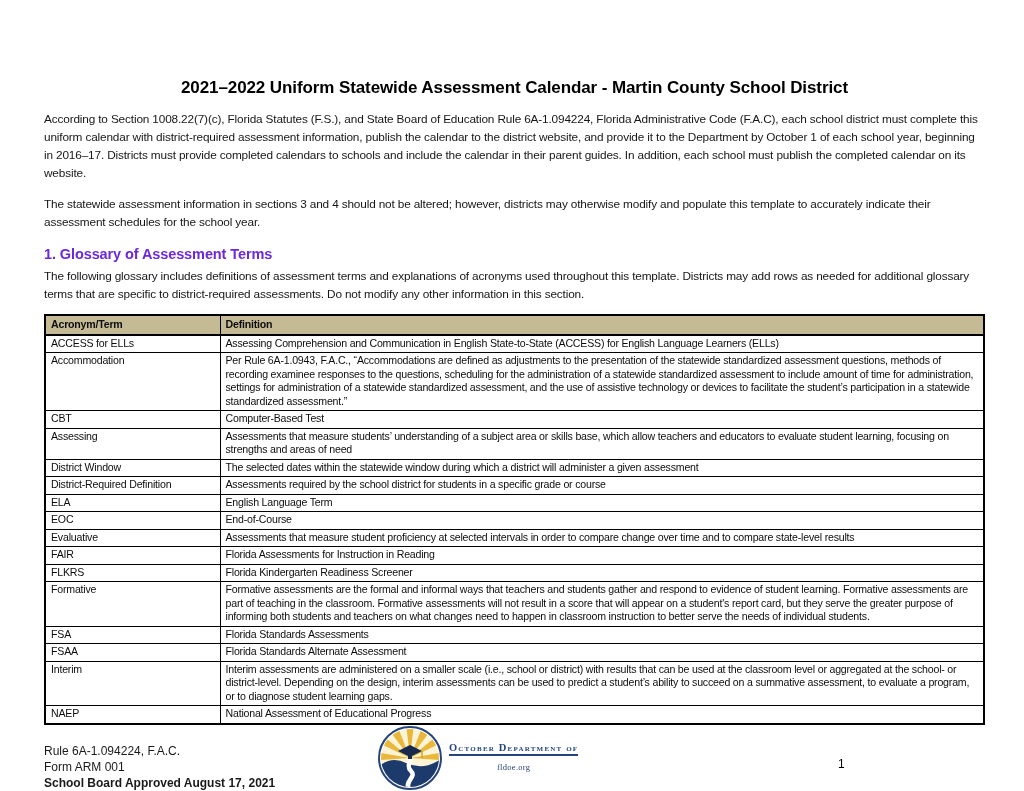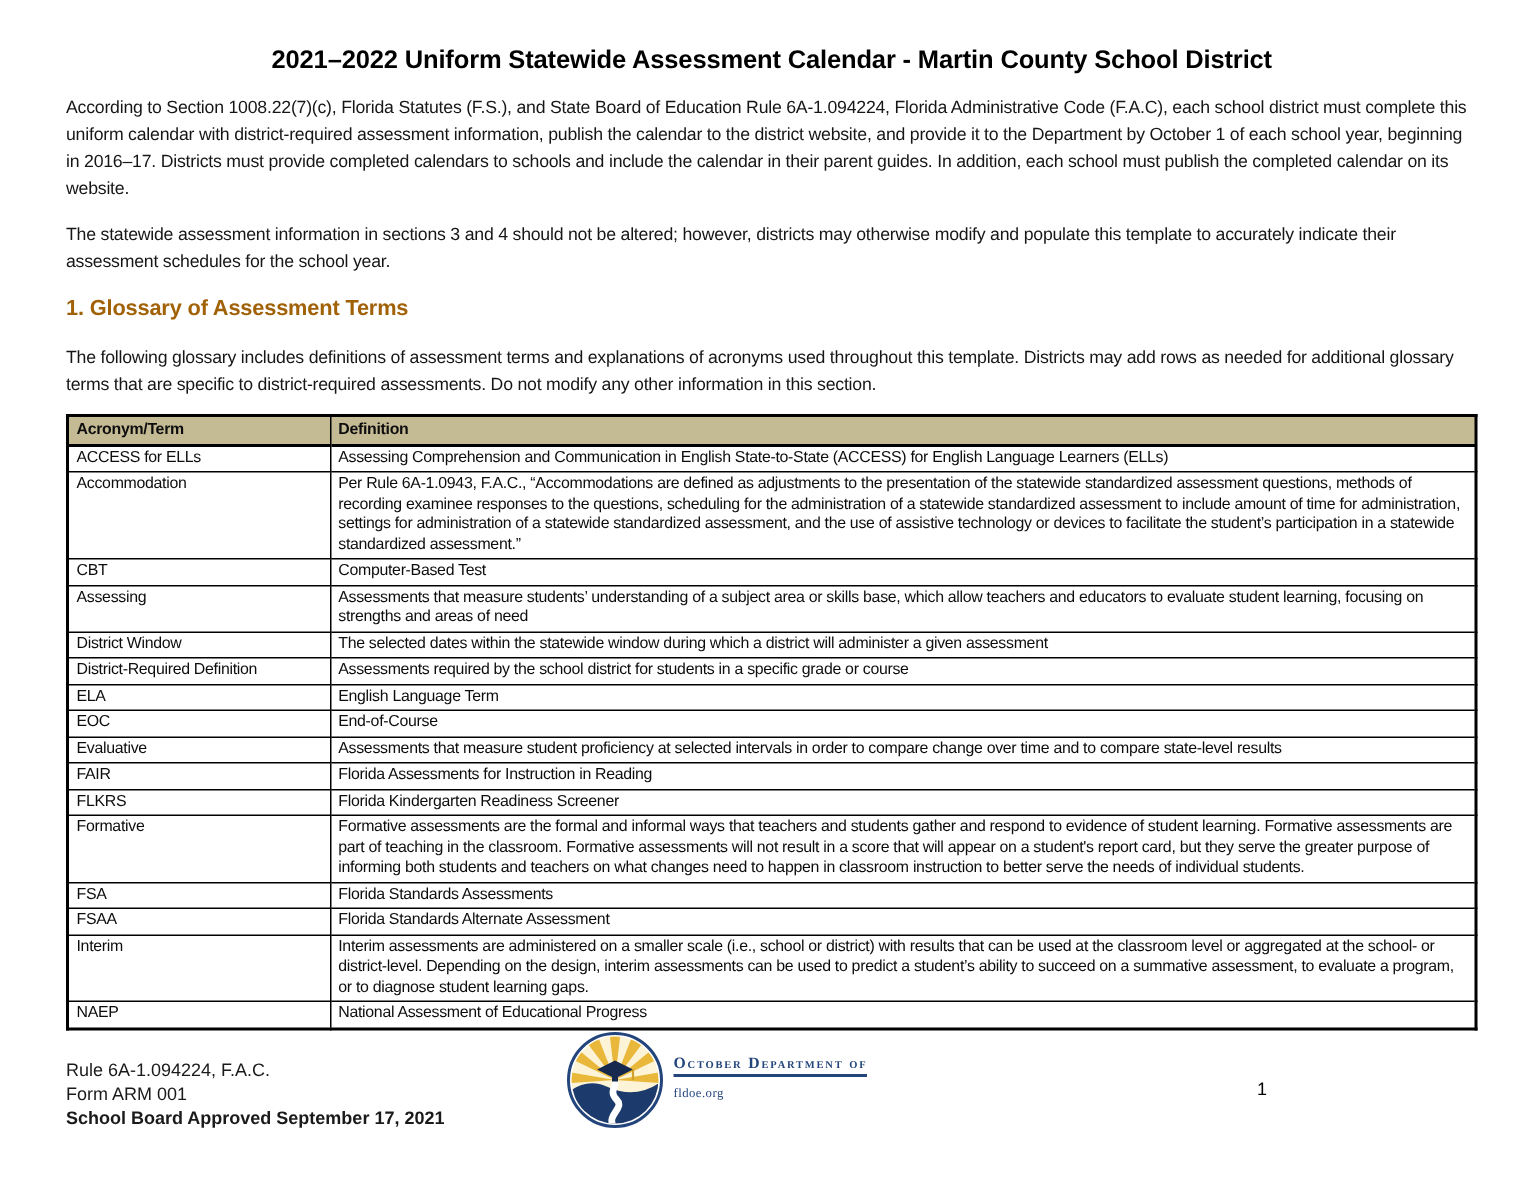--- a/index.html
+++ b/index.html
@@ -1,40 +1,40 @@
 <!DOCTYPE html>
 <html><head>
 <meta charset="utf-8">
 <style>
   * { margin: 0; padding: 0; box-sizing: border-box; }
   html, body { width: 1024px; height: 791px; background: #ffffff; overflow: hidden; }
   body { font-family: "Liberation Sans", sans-serif; color: #1a1a1a; }
 
   .page {
     width: 1024px; height: 757px;
-    padding: 30px 39px 10px 44px;
+    padding: 78px 39px 10px 44px;
     display: flex; flex-direction: column;
   }
 
   .doc-title {
     text-align: center;
     font-size: 17px; font-weight: bold; color: #000;
     letter-spacing: -0.1px;
     margin-bottom: 12px;
   }
 
   .body-text {
     font-size: 11.8px; line-height: 18px; letter-spacing: -0.15px;
     color: #161616; text-align: left;
   }
   .para-gap { margin-top: 13px; }
 
   .section-heading {
-    font-size: 14.5px; font-weight: bold; color: #a16207;
-    margin-top: 15px; margin-bottom: 15px; letter-spacing: -0.1px;
+    font-size: 14.5px; font-weight: bold; color: #6d28d9;
+    margin-top: 15px; margin-bottom: 5px; letter-spacing: -0.1px;
   }
 
   table.glossary {
     width: 100%;
     border-collapse: collapse;
     margin-top: 11px;
     table-layout: fixed;
   }
   table.glossary col.c-term { width: 175px; }
   table.glossary th, table.glossary td {
@@ -66,21 +66,21 @@
   .logo-seal { width: 64px; height: 64px; flex-shrink: 0; }
   .logo-text { margin-left: 7px; font-family: "Liberation Serif", serif; }
   .logo-line1 {
     color: #24457c; font-weight: bold; font-size: 10.5px;
     letter-spacing: 1.2px; font-variant: small-caps; white-space: nowrap;
   }
   .logo-line2 {
     color: #d2a12c; font-size: 27px; line-height: 26px;
     letter-spacing: 2.5px; white-space: nowrap;
   }
-  .logo-rule { border-top: 2px solid #24457c; margin-top: 1px; text-align: left; }
+  .logo-rule { border-top: 2px solid #24457c; margin-top: 1px; text-align: center; }
   .logo-url { font-size: 8.5px; color: #24457c; letter-spacing: 0.3px; }
 
   .page-number { position: absolute; left: 794px; top: 32px; font-size: 12px; color: #000; }
 </style>
 </head>
 <body>
 
 <div class="page">
 
   <h1 class="doc-title">2021–2022 Uniform Statewide Assessment Calendar - Martin County School District</h1>
@@ -167,21 +167,21 @@
       <td>NAEP</td>
       <td>National Assessment of Educational Progress</td>
     </tr>
       </tbody>
   </table>
 
   <div class="footer">
     <div class="footer-left">
       <div>Rule 6A-1.094224, F.A.C.</div>
       <div>Form ARM 001</div>
-      <div class="approved">School Board Approved September 17, 2021</div>
+      <div class="approved">School Board Approved August 17, 2021</div>
     </div>
 
     <div class="logo">
       <svg class="logo-seal" viewBox="0 0 64 64">
         <defs>
           <clipPath id="sealClip">
               <circle cx="32" cy="32" r="29"></circle>
             </clipPath>
         </defs>
         <circle cx="32" cy="32" r="31" fill="#ffffff" stroke="#24457c" stroke-width="2"></circle>

